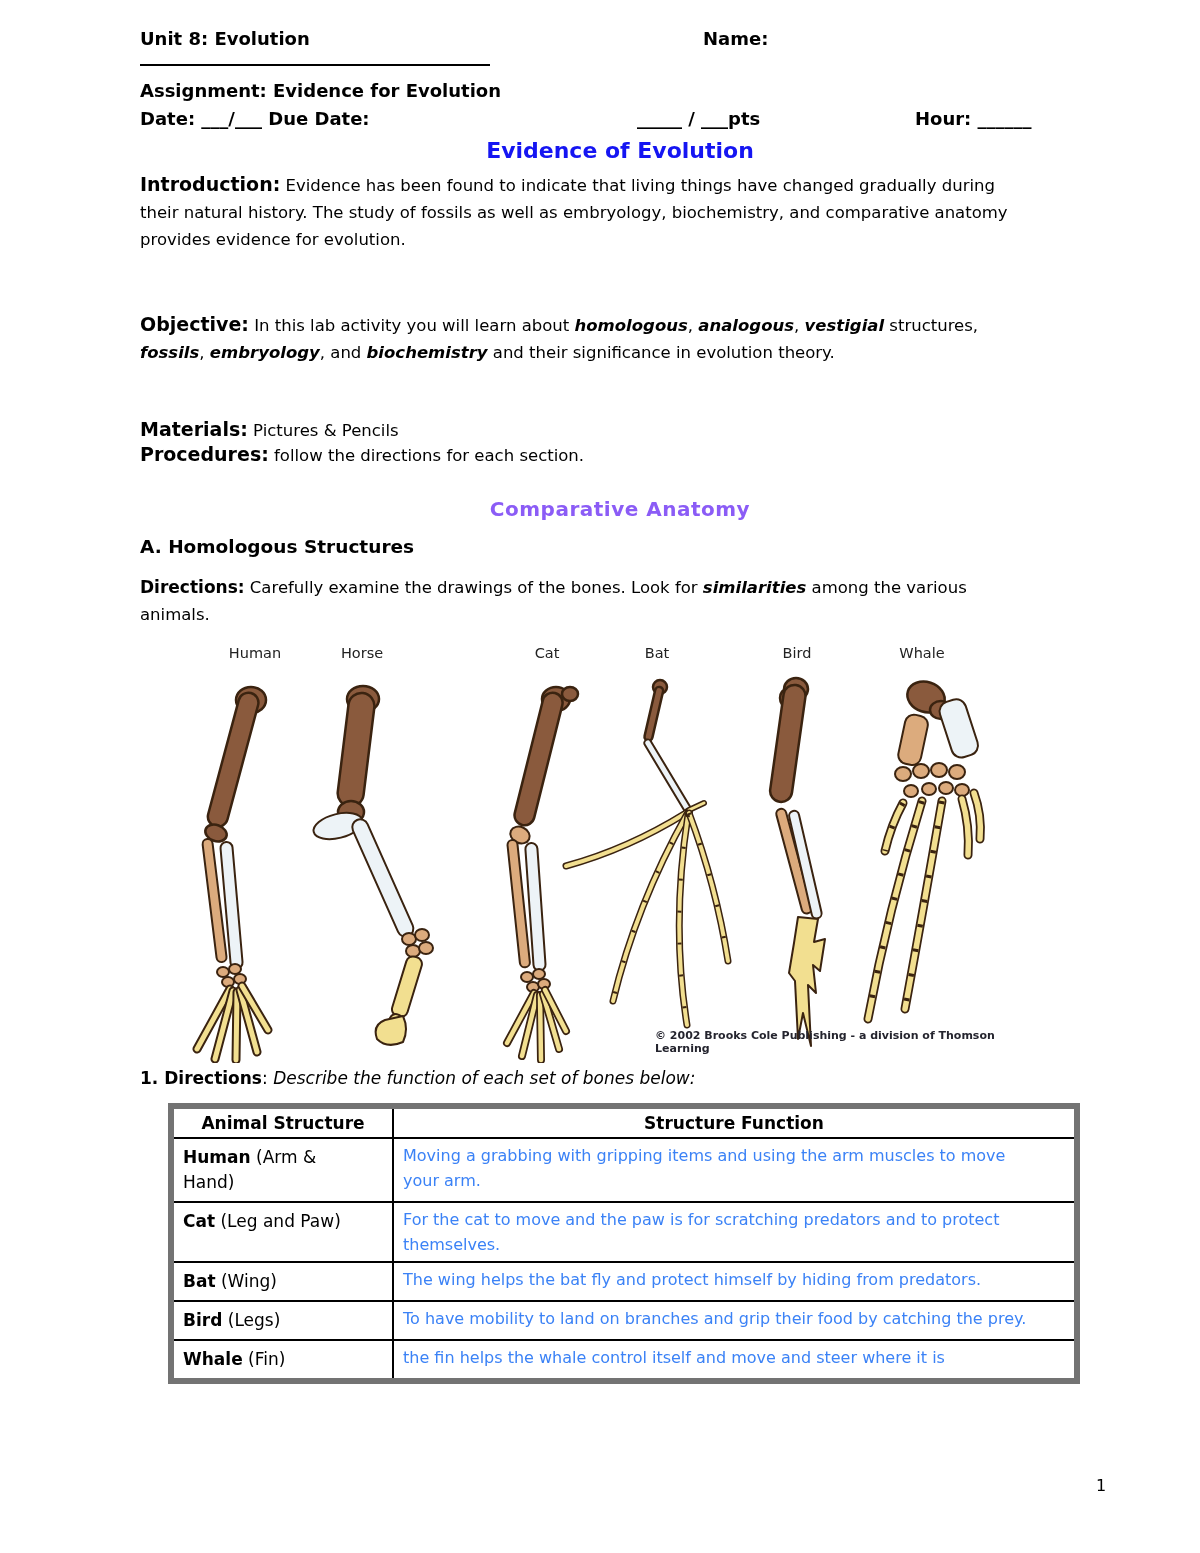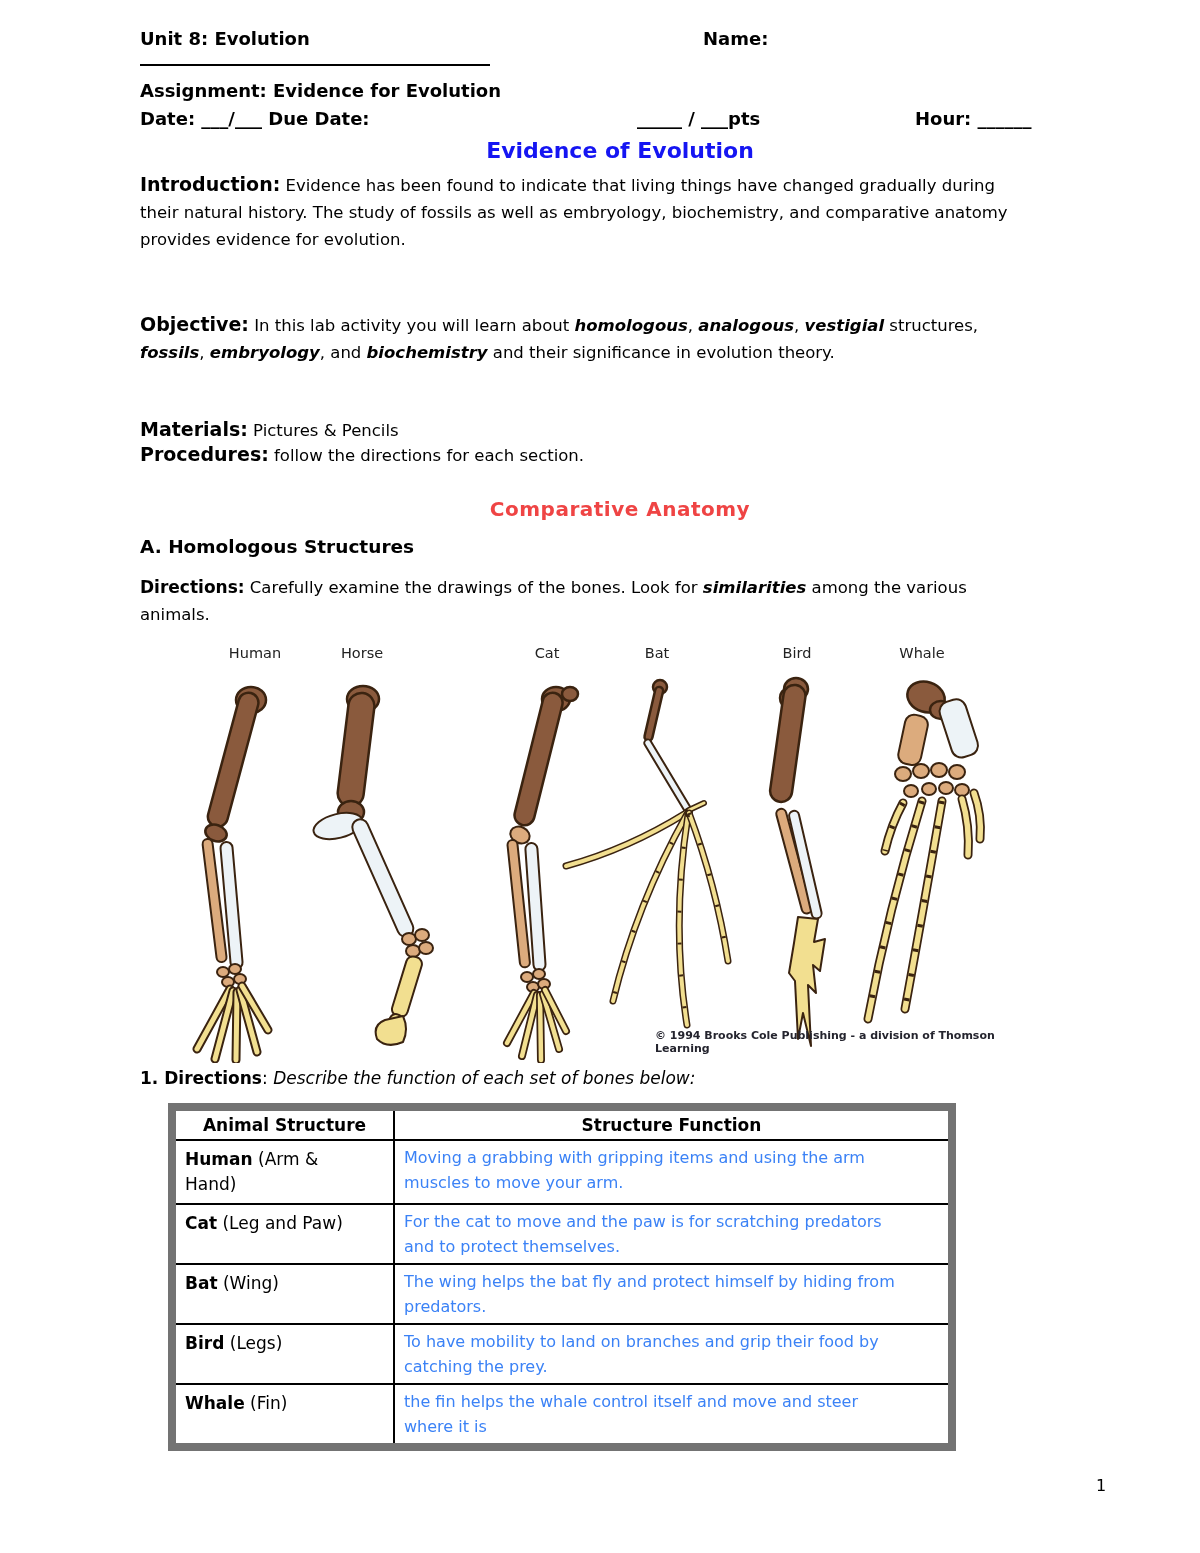--- a/index.html
+++ b/index.html
@@ -7,42 +7,42 @@
         font-family:"DejaVu Sans","Liberation Sans",sans-serif;color:#000;}
   .abs{position:absolute;}
   .hbold{font-weight:bold;font-size:18px;}
   .blank-line{border-bottom:2.5px solid #000;height:0;}
   .doc-title{left:140px;top:138px;width:960px;text-align:center;
              font-size:22px;font-weight:bold;color:#1515f2;}
   .para{left:140px;width:870px;font-size:16.5px;line-height:27px;}
   .para .lbl{font-weight:bold;font-size:19px;}
   .kw{font-weight:bold;font-style:italic;}
   .red-heading{left:140px;top:497px;width:960px;text-align:center;
-               font-size:20px;font-weight:bold;color:#ef4444;letter-spacing:.5px;}
+               font-size:20px;font-weight:bold;color:#8b5cf6;letter-spacing:.5px;}
   .part-heading{left:140px;top:536px;font-size:18.5px;font-weight:bold;}
   .dir-label{font-weight:bold;font-size:17px;}
   .dir1{left:140px;top:1068px;font-size:17px;}
   .dir1 .it{font-style:italic;}
   
   #diagram{left:150px;top:643px;width:860px;height:420px;}
   #diagram svg{position:absolute;left:0;top:0;}
   .bone-label{position:absolute;top:2px;transform:translateX(-50%);
               font-size:14.5px;color:#222;}
   .copyright{position:absolute;left:505px;top:386px;font-size:11px;
              font-weight:bold;color:#24242e;}
   .bb{fill:#8a5a3d;stroke:#3a2310;stroke-width:2.5;stroke-linejoin:round;}
   .bt{fill:#dcab7d;stroke:#3a2310;stroke-width:2;stroke-linejoin:round;}
   .bw{fill:#edf3f7;stroke:#3a2310;stroke-width:2;stroke-linejoin:round;}
   .by{fill:#f2df90;stroke:#3a2310;stroke-width:2;stroke-linejoin:round;}
   .sd{stroke:#3a2310;fill:none;stroke-linecap:round;}
   .sy{stroke:#f2df90;fill:none;stroke-linecap:round;}
   .sdash{stroke:#3a2310;fill:none;stroke-linecap:butt;}
   
   #func-table{left:168px;top:1103px;}
-  table{border-collapse:collapse;width:788px;table-layout:fixed;border:8px solid #737373;}
+  table{border-collapse:collapse;width:912px;table-layout:fixed;border:6px solid #737373;}
   th,td{border:2.5px solid #000;vertical-align:top;box-sizing:border-box;}
   th{font-size:17px;font-weight:bold;text-align:center;padding:4px 6px;}
   td.animal-cell{font-size:17px;padding:6px 46px 6px 9px;line-height:25px;}
   td.animal-cell b{font-size:17px;}
   td.answer{color:#3b82f6;font-size:16px;line-height:25px;padding:4px 40px 4px 9px;}
   .page-num{left:1096px;top:1476px;font-size:16px;}
 </style>
 </head>
 <body>
 
@@ -198,21 +198,21 @@
         <path class="sdash" stroke-width="5.5" stroke-dasharray="3 22" d="M792,158 Q773,268 755,366"></path>
         <path class="sdash" stroke-width="5.5" stroke-dasharray="3 22" d="M753,160 Q741,182 735,208"></path>
       </g>
     </svg>
     <span class="bone-label" style="left:105px">Human</span>
     <span class="bone-label" style="left:212px">Horse</span>
     <span class="bone-label" style="left:397px">Cat</span>
     <span class="bone-label" style="left:507px">Bat</span>
     <span class="bone-label" style="left:647px">Bird</span>
     <span class="bone-label" style="left:772px">Whale</span>
-    <span class="copyright">© 1994 Brooks Cole Publishing - a division of Thomson Learning</span>
+    <span class="copyright">© 2002 Brooks Cole Publishing - a division of Thomson Learning</span>
   </div>
 
   <div class="abs dir1">
     <span class="dir-label">1. Directions</span><span>: </span><span class="it">Describe the function of each set of bones below:</span>
   </div>
 
   <div id="func-table" class="abs">
     <table>
       <colgroup>
           <col style="width:222px">

